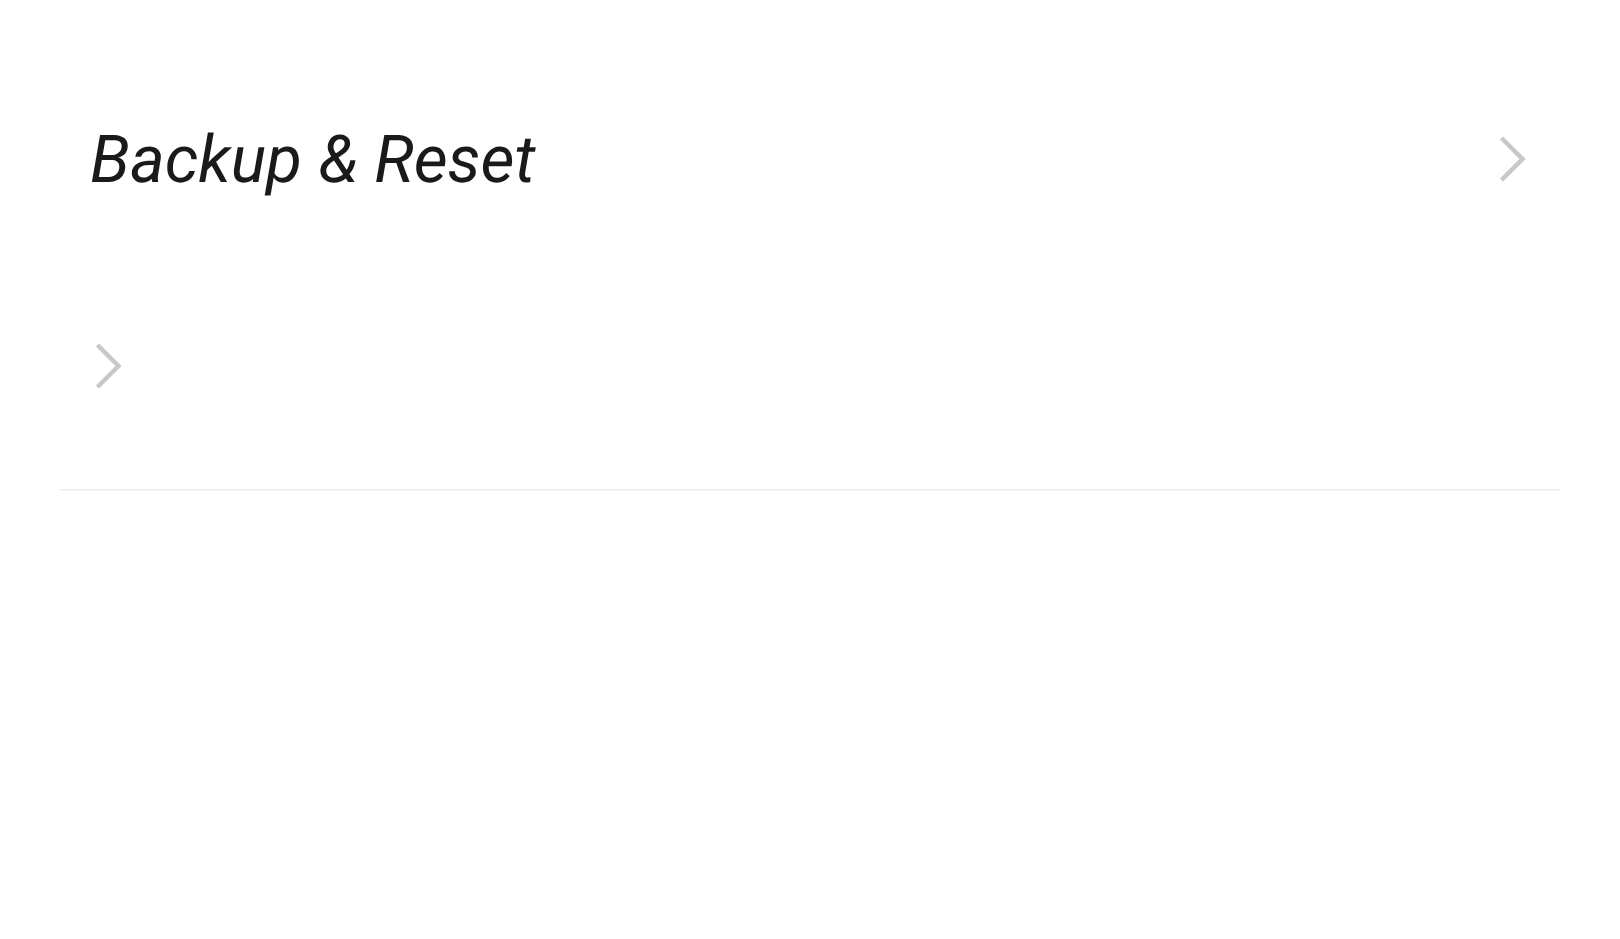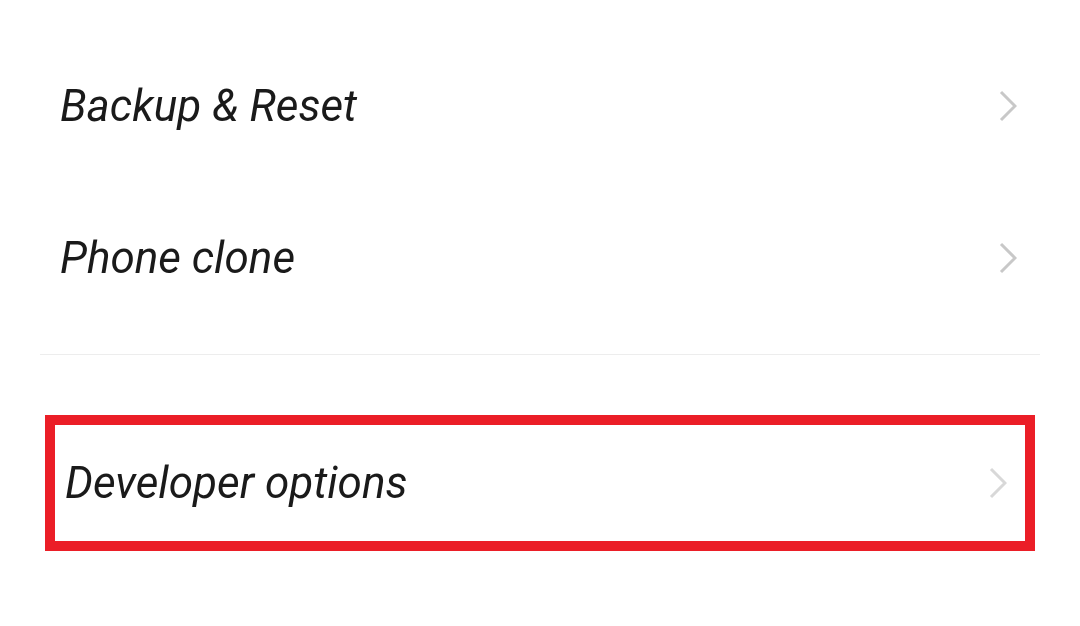--- a/index.html
+++ b/index.html
@@ -85,37 +85,24 @@
       <span class="chevron">
         <svg viewBox="0 0 18 32">
             <polyline points="2,2 16,16 2,30"></polyline>
           </svg>
       </span>
     </div>
   </div>
 
   <div class="settings-item">
     <div class="settings-item-inner">
-      <span class="settings-label">Phone clone</span>
       <span class="chevron">
         <svg viewBox="0 0 18 32">
             <polyline points="2,2 16,16 2,30"></polyline>
           </svg>
       </span>
     </div>
   </div>
 
   <div class="divider"></div>
 
-  <div class="highlighted-wrapper">
-    <div class="settings-item">
-      <div class="settings-item-inner">
-        <span class="settings-label">Developer options</span>
-        <span class="chevron">
-          <svg viewBox="0 0 18 32">
-              <polyline points="2,2 16,16 2,30"></polyline>
-            </svg>
-        </span>
-      </div>
-    </div>
-  </div>
 
 </div>
 
 </body></html>

